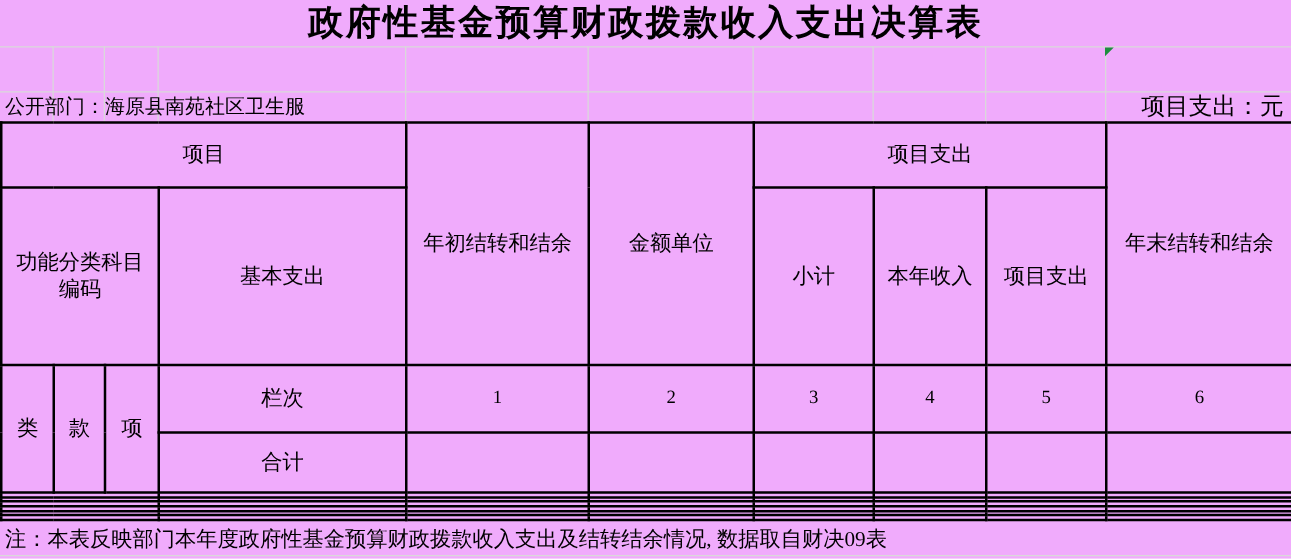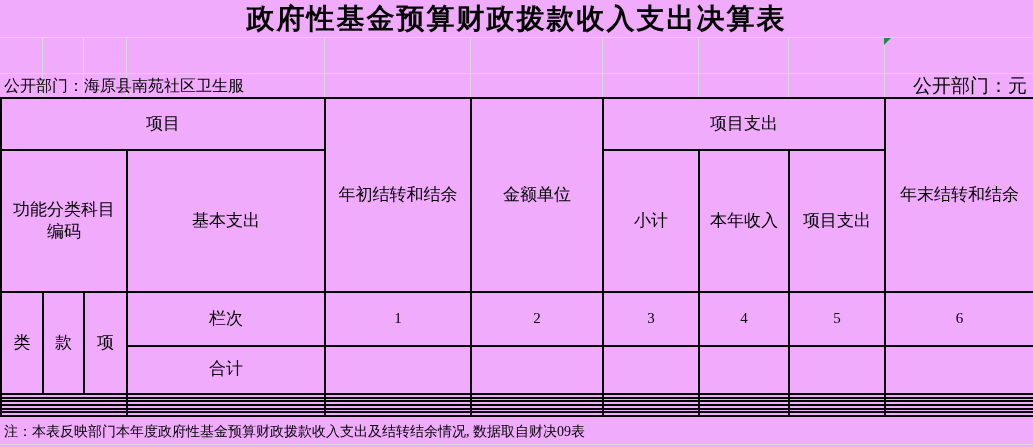--- a/index.html
+++ b/index.html
@@ -26,24 +26,24 @@
   }
   table.main td{
     border:2px solid #000;text-align:center;vertical-align:middle;
     font-size:17px;padding:0;line-height:1.3;overflow:hidden;
   }
   table.main td.wrapcell{padding:0 8px;}
   table.main td.num{font-size:15px;}
   tr.r-h1{height:28px;margin-top:20px;}
   tr.r-h2{height:77px;}
   tr.r-h3{height:29px;}
-  tr.r-h4{height:26px;font-family:Liberation Mono, monospace;}
+  tr.r-h4{height:26px;}
   .note{
     position:absolute;left:0;top:419px;width:1033px;height:26px;line-height:26px;
-    font-size:14px;padding-left:4px;box-sizing:border-box;text-align:left;
+    font-size:17px;padding-left:4px;box-sizing:border-box;text-align:left;
     border-bottom:1px solid #d9d9d9;white-space:nowrap;font-family:Liberation Serif, serif;
   }
 </style>
 </head>
 <body>
 
 <div class="sheet">
 
   <div class="title">政府性基金预算财政拨款收入支出决算表</div>
 
@@ -55,21 +55,21 @@
   <div class="vl" style="left: 324px; background: rgb(217, 217, 217);"></div>
   <div class="vl" style="left: 470px; background: rgb(217, 217, 217);"></div>
   <div class="vl" style="left: 602px; background: rgb(217, 217, 217);"></div>
   <div class="vl" style="left: 698px; background: rgb(217, 217, 217);"></div>
   <div class="vl" style="left: 788px; background: rgb(217, 217, 217);"></div>
   <div class="vl" style="left: 884px; background: rgb(217, 217, 217);"></div>
 
   <div class="err-tri" style="border-top-color: rgb(30, 142, 62);"></div>
 
   <div class="dept">公开部门：海原县南苑社区卫生服</div>
-  <div class="unit">公开部门：元</div>
+  <div class="unit">项目支出：元</div>
 
   <table class="main">
     <colgroup>
       <col style="width:42px">
         <col style="width:41px">
         <col style="width:43px">
       <col style="width:198px">
         <col style="width:146px">
         <col style="width:132px">
       <col style="width:96px">

